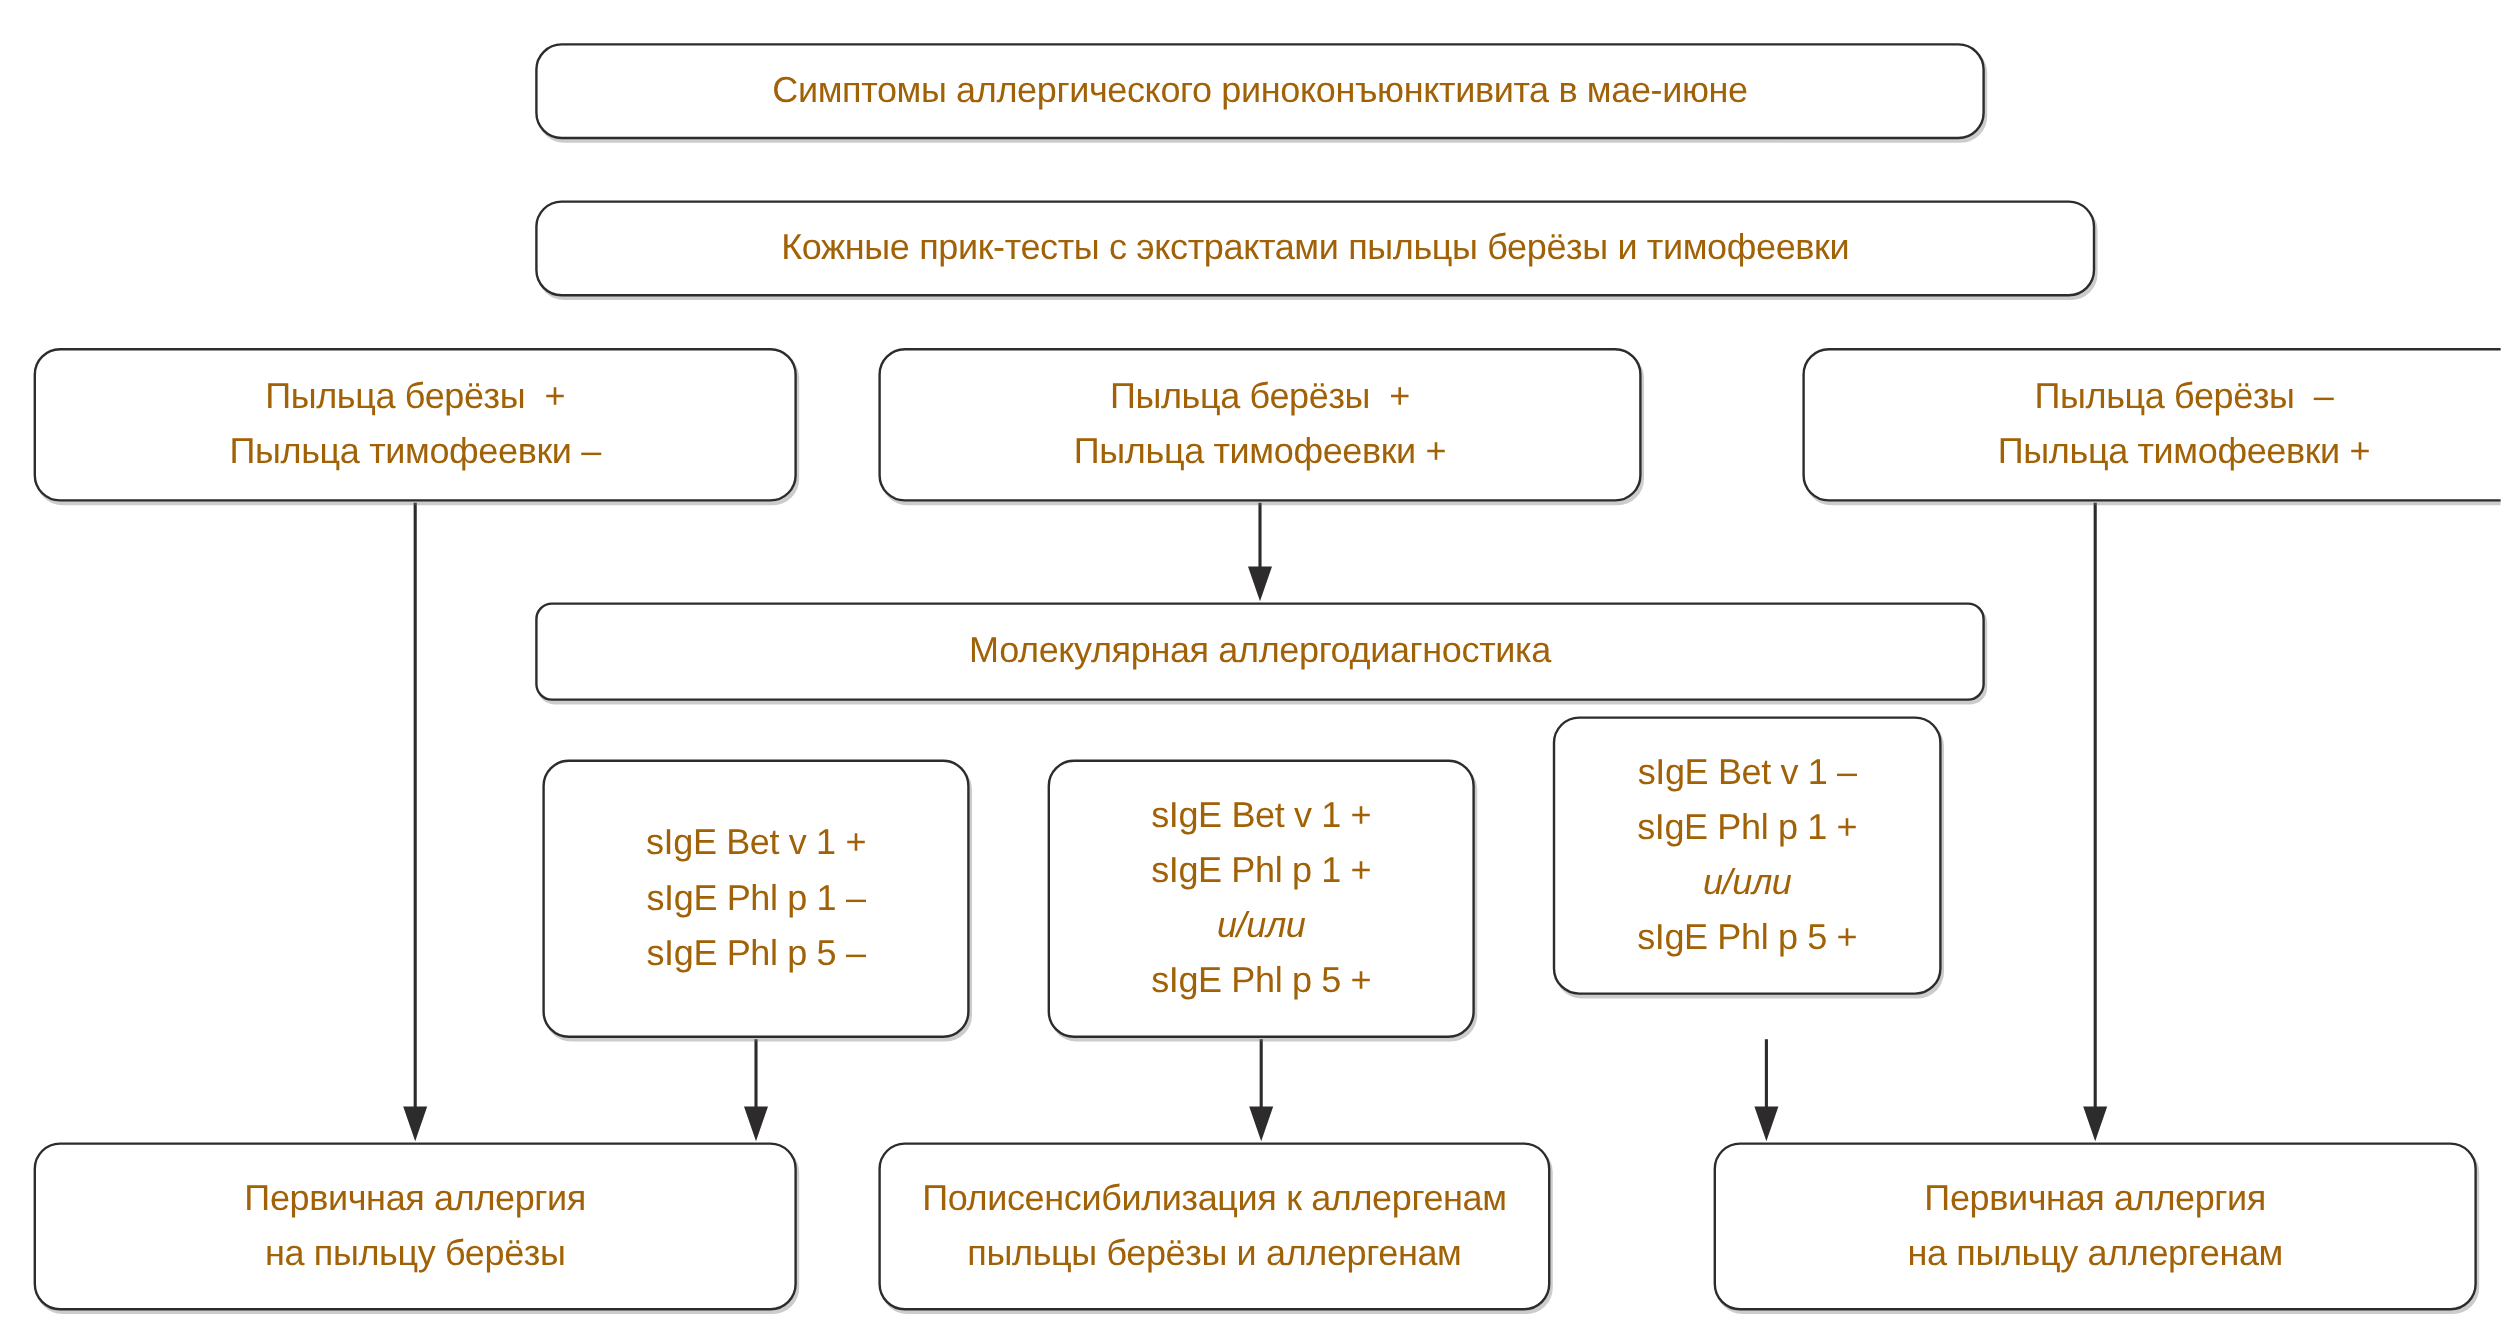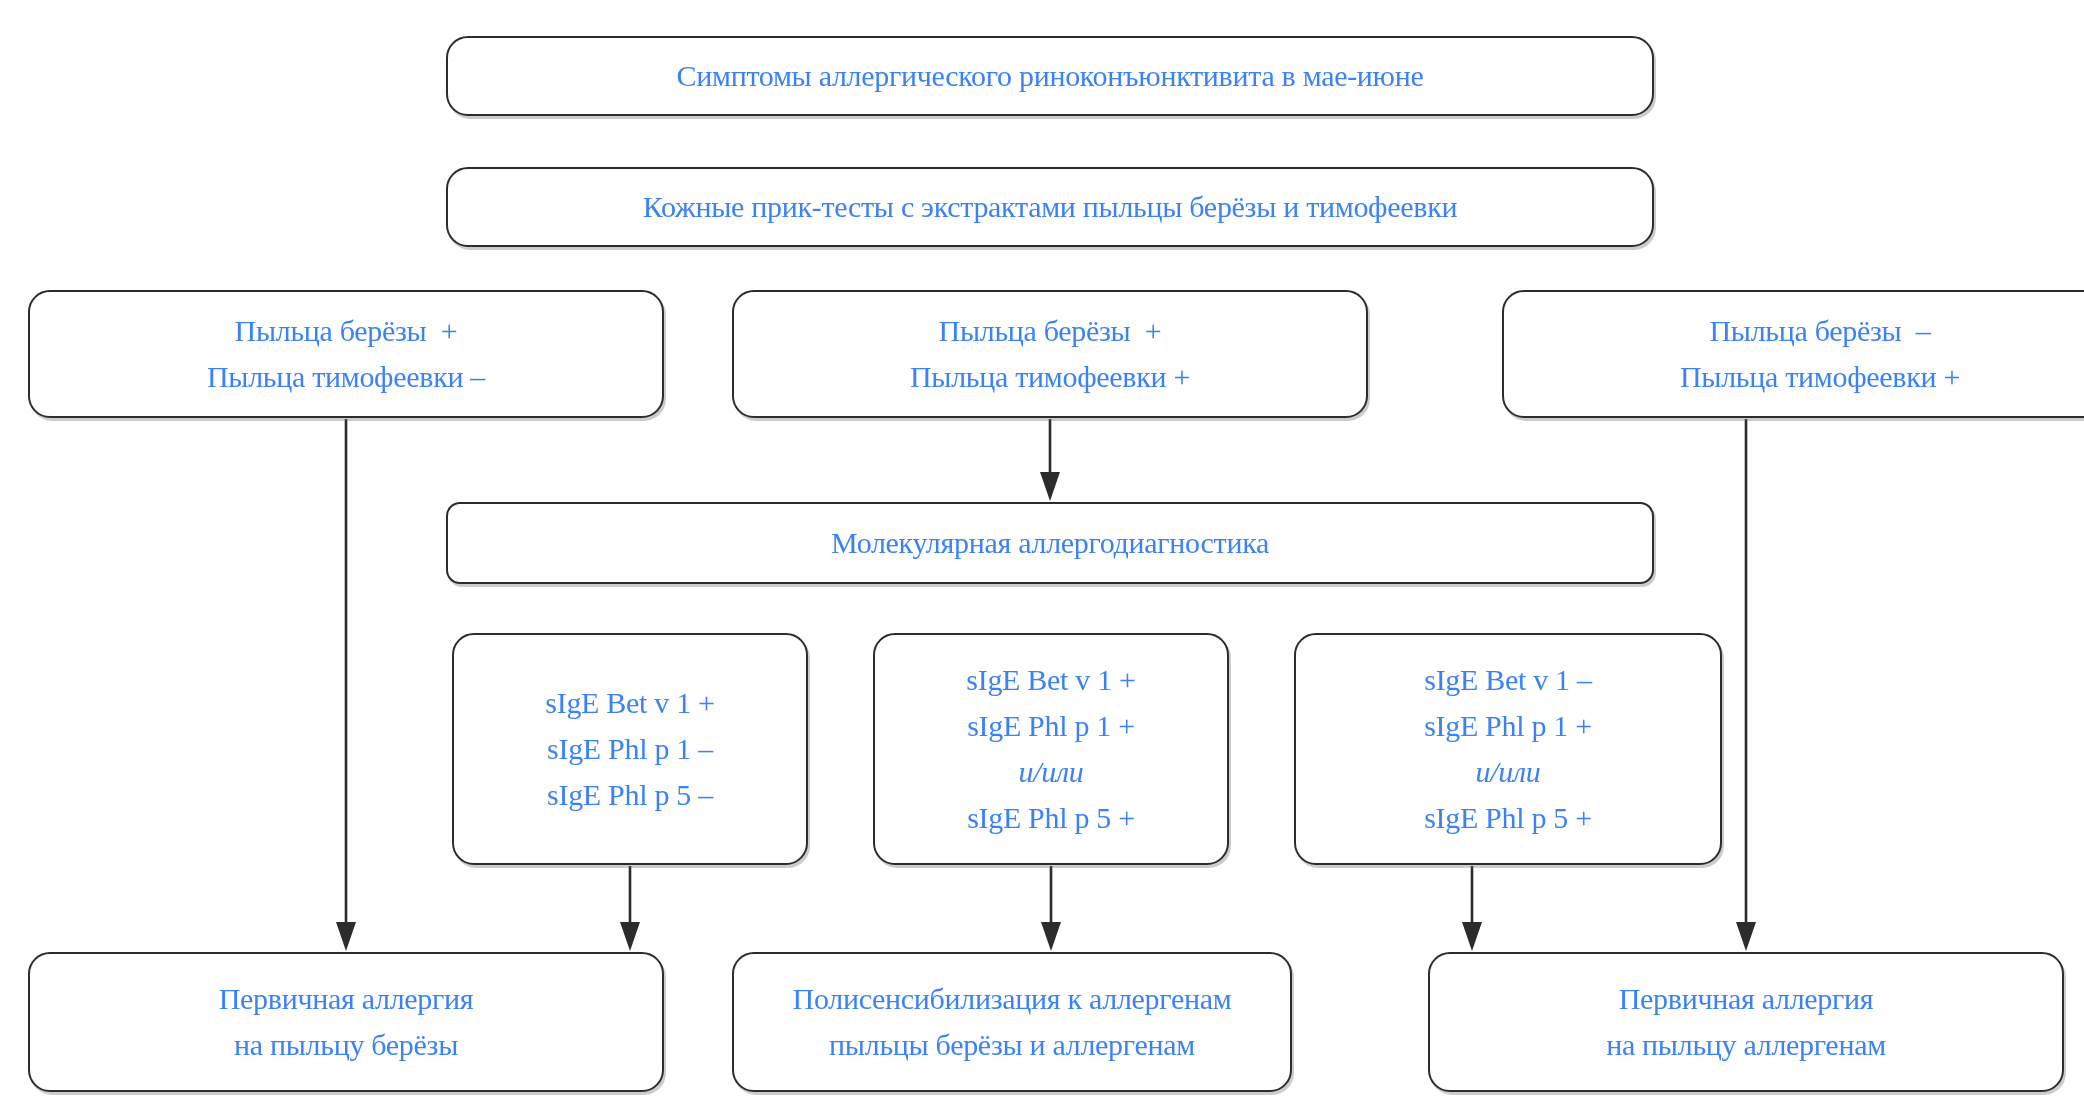--- a/index.html
+++ b/index.html
@@ -6,22 +6,22 @@
     margin: 0;
     padding: 0;
     background: #ffffff;
   }
   .canvas {
     position: relative;
     width: 2084px;
     height: 1110px;
     background: #ffffff;
     overflow: hidden;
-    font-family: Liberation Serif, serif;
-    color: #3b82f6;
+    font-family: Liberation Sans, sans-serif;
+    color: #a16207;
   }
   .node {
     position: absolute;
     box-sizing: border-box;
     background: #ffffff;
     border: 2.6px solid #2d2b2c;
     border-radius: 22px;
     box-shadow: 2px 3px 0 rgba(110,110,110,0.35);
     display: flex;
     flex-direction: column;
@@ -81,21 +81,21 @@
     <g>
       <line x1="1472" y1="866" x2="1472" y2="928"></line>
       <polygon points="1462,922 1482,922 1472,951"></polygon>
     </g>
   </svg>
 
   <div class="node" style="left:446px; top:36px; width:1208px; height:80px;">
     <div class="line">Симптомы аллергического риноконъюнктивита в мае-июне</div>
   </div>
 
-  <div class="node" style="left:446px; top:167px; width:1208px; height:80px;">
+  <div class="node" style="left:446px; top:167px; width:1300px; height:80px;">
     <div class="line">Кожные прик-тесты с экстрактами пыльцы берёзы и тимофеевки</div>
   </div>
 
   <div class="node" style="left:28px; top:290px; width:636px; height:128px;">
     <div class="line">Пыльца берёзы  +</div>
     <div class="line">Пыльца тимофеевки –</div>
   </div>
   <div class="node" style="left:732px; top:290px; width:636px; height:128px;">
     <div class="line">Пыльца берёзы  +</div>
     <div class="line">Пыльца тимофеевки +</div>
@@ -113,21 +113,21 @@
     <div class="line">sIgE Bet v 1 +</div>
     <div class="line">sIgE Phl p 1 –</div>
     <div class="line">sIgE Phl p 5 –</div>
   </div>
   <div class="node" style="left:873px; top:633px; width:356px; height:232px;">
     <div class="line">sIgE Bet v 1 +</div>
     <div class="line">sIgE Phl p 1 +</div>
     <div class="line italic">и/или</div>
     <div class="line">sIgE Phl p 5 +</div>
   </div>
-  <div class="node" style="left:1294px; top:633px; width:428px; height:232px;">
+  <div class="node" style="left:1294px; top:597px; width:324px; height:232px;">
     <div class="line">sIgE Bet v 1 –</div>
     <div class="line">sIgE Phl p 1 +</div>
     <div class="line italic">и/или</div>
     <div class="line">sIgE Phl p 5 +</div>
   </div>
 
   <div class="node" style="left:28px; top:952px; width:636px; height:140px;">
     <div class="line">Первичная аллергия</div>
     <div class="line">на пыльцу берёзы</div>
   </div>

